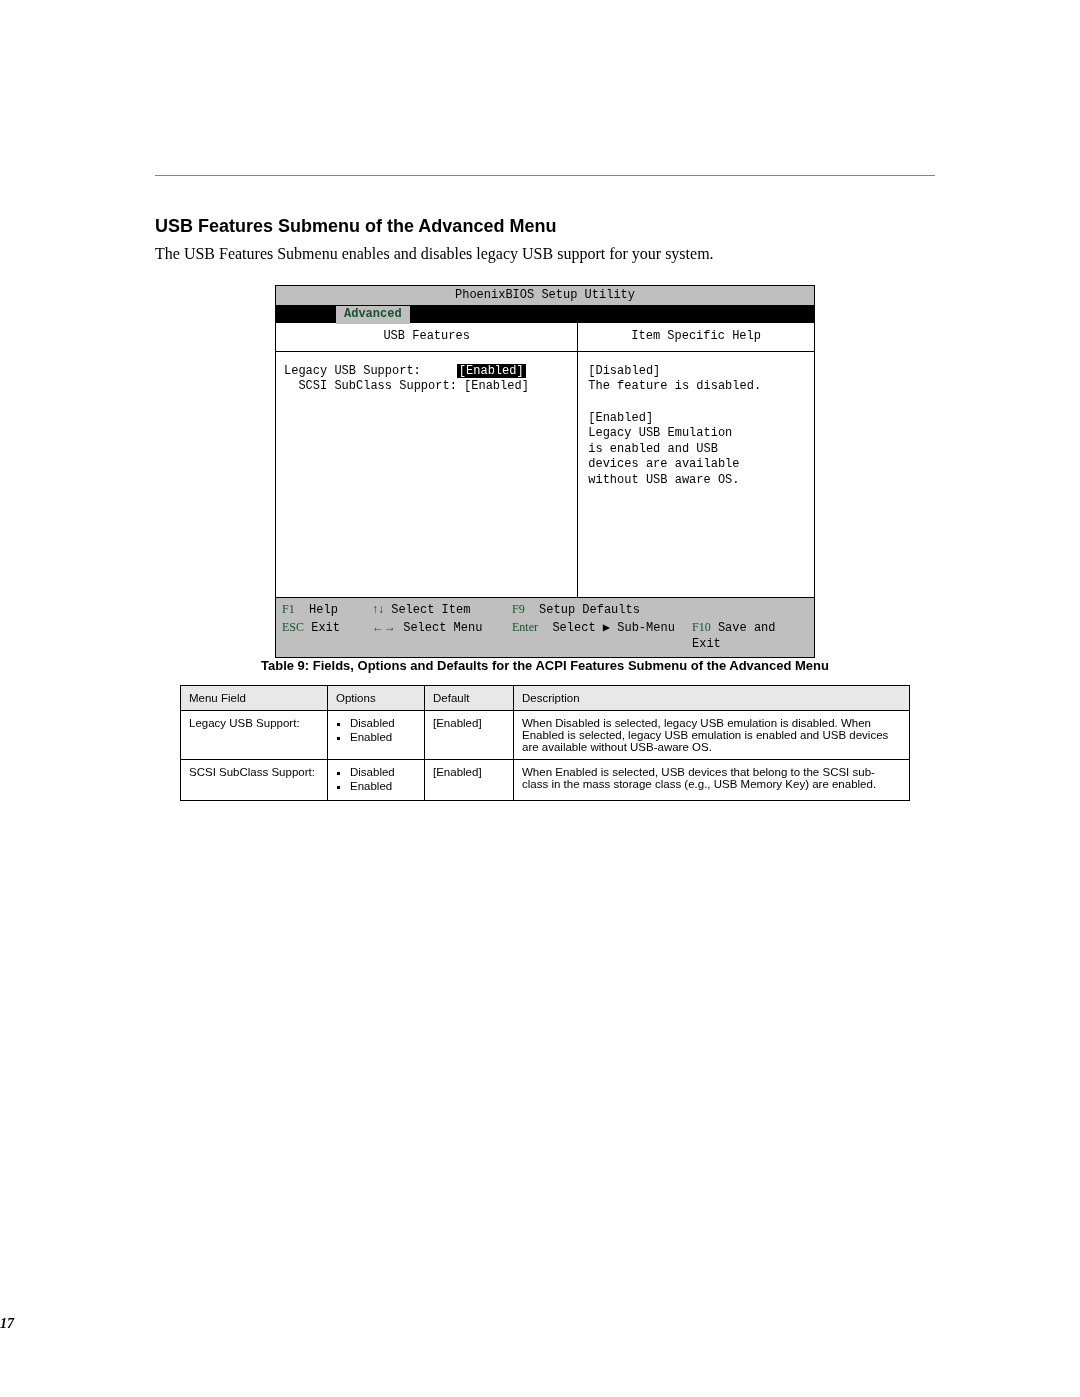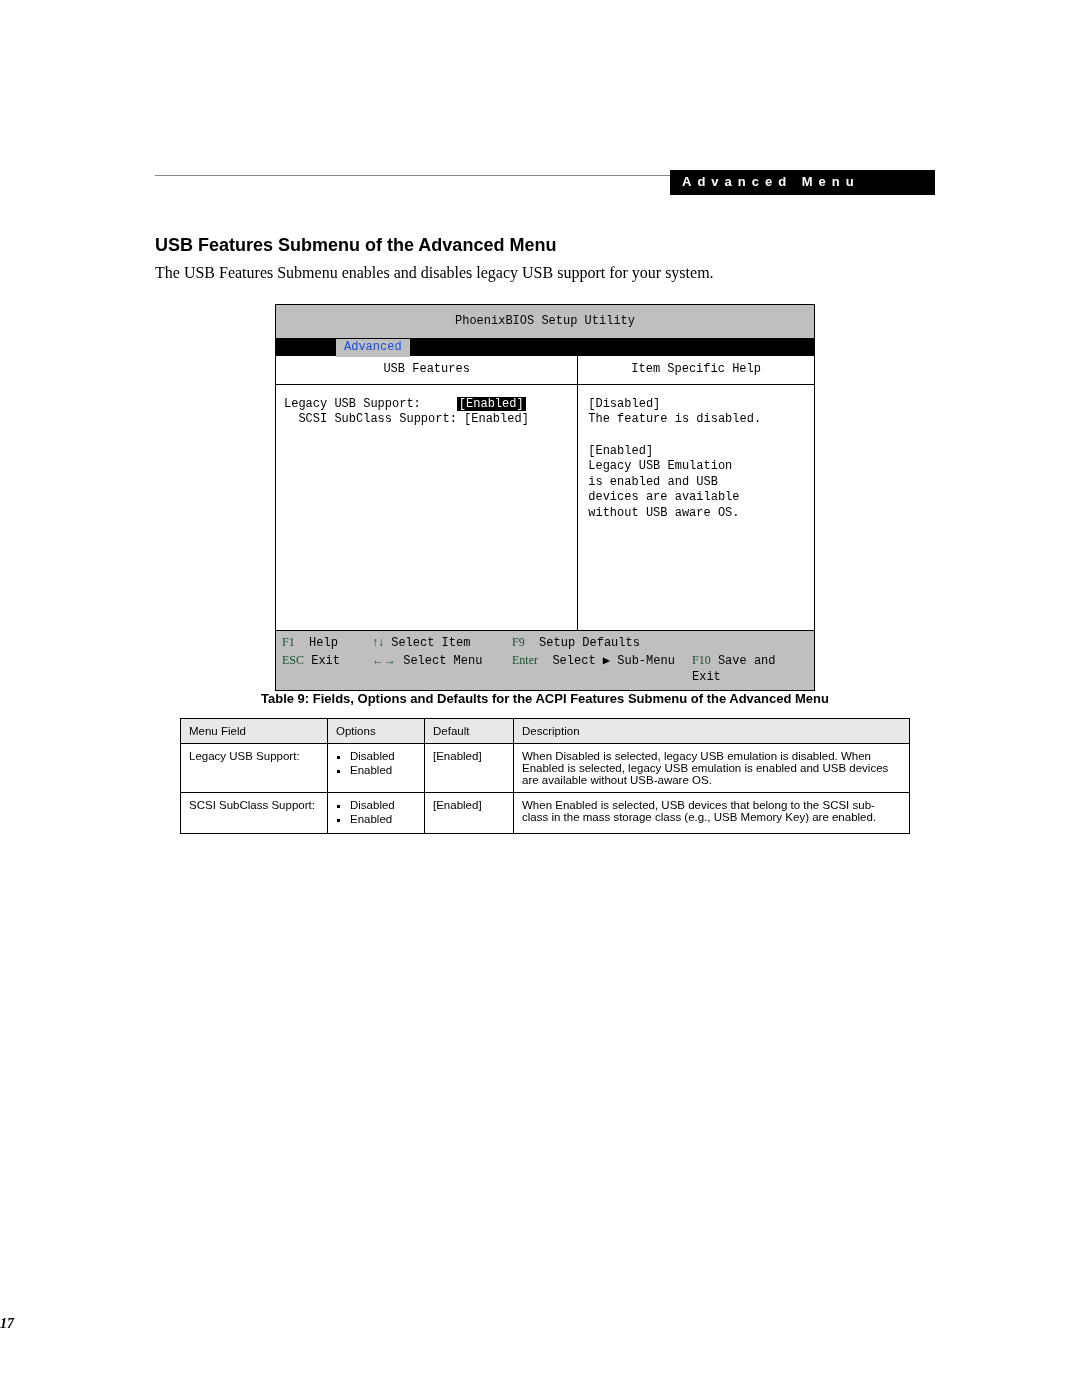--- a/index.html
+++ b/index.html
@@ -55,36 +55,37 @@
     font-size: 12px;
     line-height: 1.3;
     color: #000;
     border-bottom: 1px solid #000;
   }
   .bios-title-bar {
     background: #bfbfbf;
     border: 1px solid #000;
     border-bottom: 1px solid #000;
     text-align: center;
-    padding: 9px 0;
+    padding: 2px 0;
   }
   .bios-tab-row {
     background: #000;
     color: #000;
     border-left: 1px solid #000;
     border-right: 1px solid #000;
     height: 17px;
     position: relative;
   }
   .bios-tab {
     display: inline-block;
     background: #bfbfbf;
-    color: #1d4ed8;
+    color: #14532d;
     padding: 1px 8px 1px 8px;
     margin-left: 60px;
+    font-weight: bold;
   }
   .bios-body {
     border-left: 1px solid #000;
     border-right: 1px solid #000;
     display: flex;
     background: #fff;
   }
   .bios-left {
     flex: 0 0 56%;
     border-right: 1px solid #000;
@@ -182,21 +183,20 @@
     font-size: 14px;
     font-weight: bold;
   }
 </style>
 </head>
 <body>
 
 <div class="page">
 
   <div class="top-rule"></div>
-  <div class="header-bar">Advanced Menu</div>
   <div class="clear"></div>
 
   <h2 class="section-title">USB Features Submenu of the Advanced Menu</h2>
   <p class="intro">The USB Features Submenu enables and disables legacy USB support for your system.</p>
 
   <div class="bios-box">
     <div class="bios-title-bar">PhoenixBIOS Setup Utility</div>
     <div class="bios-tab-row">
       <span class="bios-tab">Advanced</span>
     </div>

